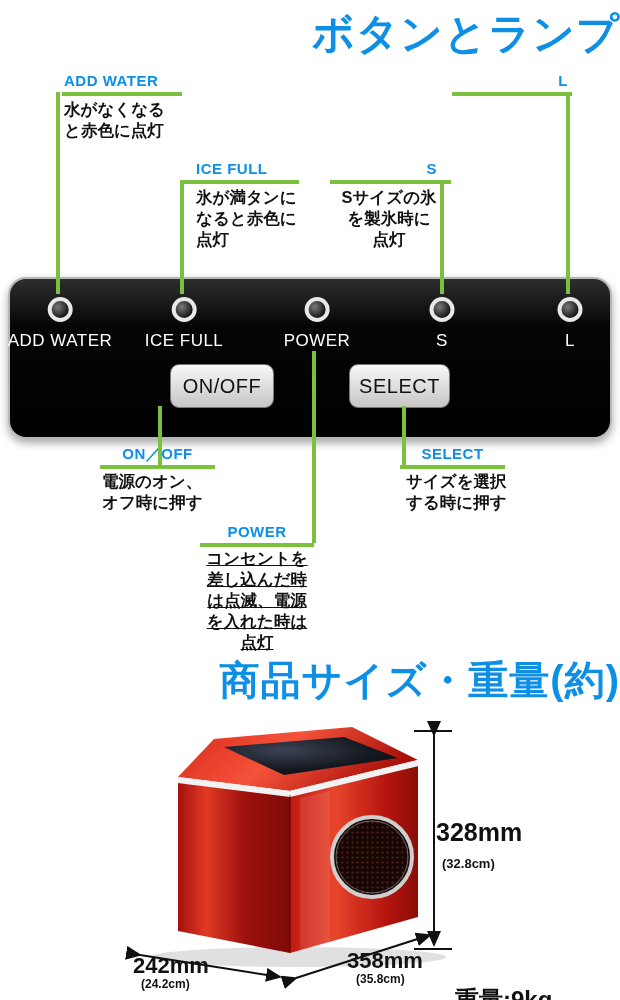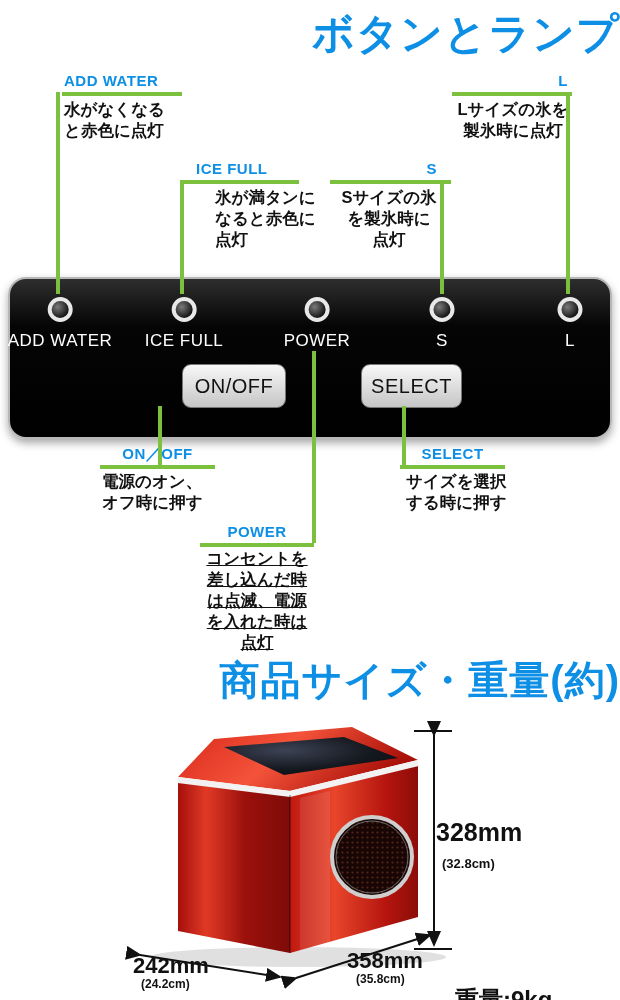--- a/index.html
+++ b/index.html
@@ -17,21 +17,21 @@
   
   #panel{position:absolute;left:8px;top:277px;width:604px;height:162px;border-radius:18px;
          background:linear-gradient(180deg,#2e2e2e 0%,#050505 30%,#000 100%);
          border:2px solid #b7b7b7;box-shadow:0 4px 9px rgba(0,0,0,.35);box-sizing:border-box;z-index:1;}
   .lampg{position:absolute;top:18px;transform:translateX(-50%);text-align:center;}
   .lamp{width:17px;height:17px;border:4px solid #e8e8e8;border-radius:50%;margin:0 auto;
         background:radial-gradient(circle at 35% 35%,#7a7a7a,#151515 72%);}
   .lampl{color:#fff;font-size:17px;margin-top:9px;white-space:nowrap;letter-spacing:.5px;}
   .pbtn{position:absolute;top:85px;height:42px;border-radius:9px;border:1px solid #777;
         background:linear-gradient(180deg,#f8f8f8 0%,#dcdcdc 55%,#c6c6c6 100%);
-        color:#111;font-size:20px;display:flex;align-items:center;justify-content:center;letter-spacing:.5px;margin-left:12px;}
+        color:#111;font-size:20px;display:flex;align-items:center;justify-content:center;letter-spacing:.5px;}
   
   .dim-big{position:absolute;font-weight:700;color:#111;white-space:nowrap;z-index:2;}
   .dim-sm{position:absolute;font-weight:700;color:#111;white-space:nowrap;z-index:2;}
   svg{position:absolute;left:0;top:705px;}
 </style>
 </head>
 <body>
 
 <div id="page">
 
@@ -41,29 +41,25 @@
   <div class="uline" style="left:62px;top:92px;width:120px;"></div>
   <div class="vline" style="left:56px;top:92px;height:202px;"></div>
   <div class="desc" style="left:64px;top:99px;">
     <div>水がなくなる</div>
     <div>と赤色に点灯</div>
   </div>
 
   <div class="blabel" style="left:452px;top:72px;width:120px;text-align:right;padding-right:4px;box-sizing:border-box;">L</div>
   <div class="uline" style="left:452px;top:92px;width:120px;"></div>
   <div class="vline" style="left:566px;top:92px;height:202px;"></div>
-  <div class="desc ctr" style="left:452px;top:99px;width:122px;">
-    <div>Lサイズの氷を</div>
-    <div>製氷時に点灯</div>
-  </div>
 
   <div class="blabel" style="left:196px;top:160px;">ICE FULL</div>
   <div class="uline" style="left:180px;top:180px;width:119px;"></div>
   <div class="vline" style="left:180px;top:180px;height:114px;"></div>
-  <div class="desc" style="left:196px;top:187px;margin-left:19px;">
+  <div class="desc" style="left:196px;top:187px;">
     <div>氷が満タンに</div>
     <div>なると赤色に</div>
     <div>点灯</div>
   </div>
 
   <div class="blabel" style="left:330px;top:160px;width:121px;text-align:right;padding-right:14px;box-sizing:border-box;">S</div>
   <div class="uline" style="left:330px;top:180px;width:121px;"></div>
   <div class="vline" style="left:440px;top:180px;height:114px;"></div>
   <div class="desc ctr" style="left:328px;top:187px;width:122px;">
     <div>Sサイズの氷</div>

